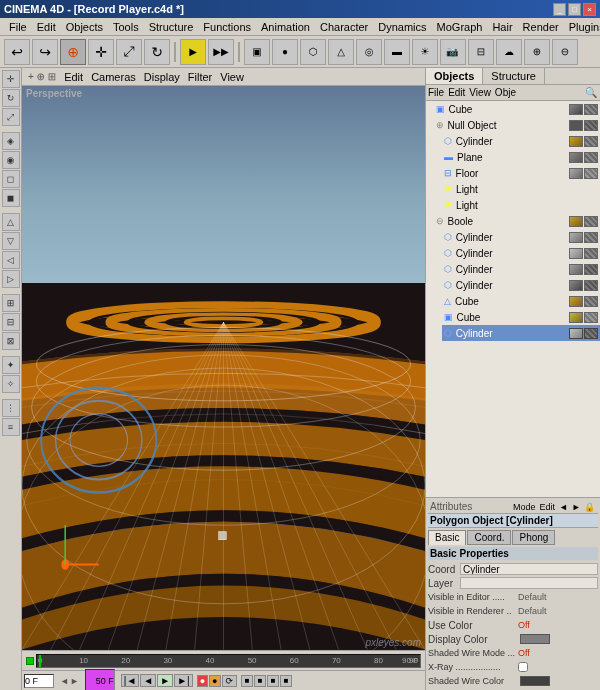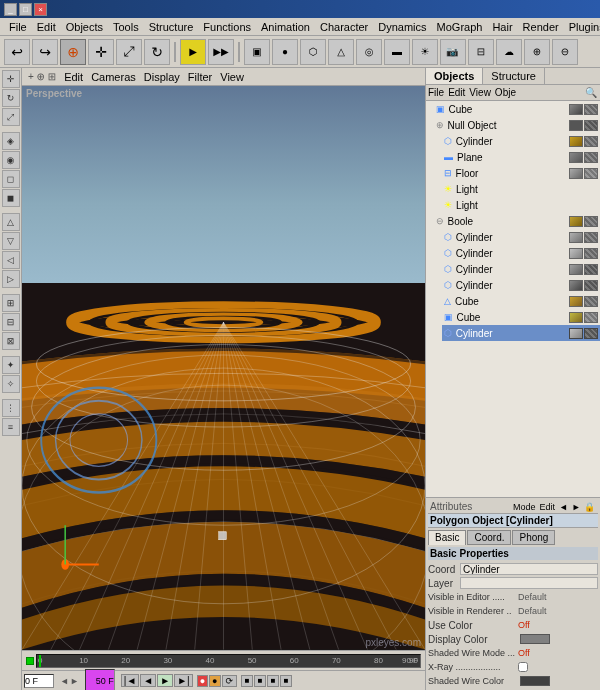--- a/index.html
+++ b/index.html
@@ -164,20 +164,21 @@
     .attr-section { font-size: 10px; font-weight: bold; background: #c0c8d0; padding: 1px 2px; margin: 2px 0; }
     .attr-row { display: flex; align-items: center; height: 14px; font-size: 10px; }
     .attr-label { width: 90px; color: #333; }
     .attr-value { flex: 1; background: #e8e4dc; border: 1px solid #aaa; padding: 0 2px; font-size: 10px; height: 12px; }
     .attr-dropdown { font-size: 9px; color: #555; }
   </style>
 </head>
 <body>
 
 <div class="title-bar">
+  <span class="title-bar-text">CINEMA 4D - [Record Player.c4d *]</span>
   <div class="title-bar-buttons">
     <div class="title-btn">_</div>
     <div class="title-btn">□</div>
     <div class="title-btn" style="background:#e05050; color:white;">×</div>
   </div>
 </div>
 
 <div class="menu-bar">
   <span class="menu-item">File</span>
   <span class="menu-item">Edit</span>
@@ -333,21 +334,21 @@
           <rect x="205" y="190" width="8" height="6" fill="#cccccc" stroke="#ffffff" stroke-width="0.5" opacity="0.9"></rect>
 
           <circle cx="45" cy="215" r="4" fill="#ff6600"></circle>
           <line x1="45" y1="215" x2="80" y2="215" stroke="#ff6600" stroke-width="1.5"></line>
           <line x1="45" y1="215" x2="45" y2="185" stroke="#44cc44" stroke-width="1.5"></line>
         </svg>
       </div>
 
       <div style="position:absolute; top:2px; left:4px; font-size:10px; color:#aaaaaa; font-weight:bold;">Perspective</div>
 
-      <div style="position:absolute; bottom:2px; right:4px; font-size:10px; color:rgba(180,180,200,0.6); ">pxleyes.com</div>
+      <div style="position:absolute; bottom:2px; right:4px; font-size:10px; color:rgba(180,180,200,0.6); font-style:italic;">pxleyes.com</div>
     </div>
 
     <div style="background:#d4d0c8; border-top: 1px solid #a0a0a0; height:20px; display:flex; align-items:center; padding:0 4px; gap:2px;">
       <div style="width:8px;height:8px;background:#00cc00;border:1px solid #008800;"></div>
 
       <div style="flex:1; height:14px; background:#383838; border:1px inset #666; position:relative; font-size:8px; color:#aaa; display:flex; align-items:center;">
         <span style="position:absolute; left:1px; color:#aaa; font-size:8px;">0</span>
         <span style="position:absolute; left:11%; color:#aaa; font-size:8px;">10</span>
         <span style="position:absolute; left:22%; color:#aaa; font-size:8px;">20</span>
         <span style="position:absolute; left:33%; color:#aaa; font-size:8px;">30</span>

